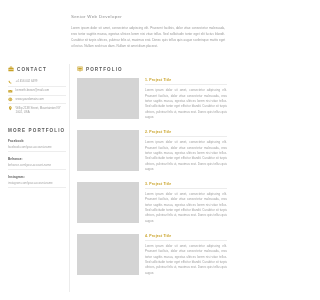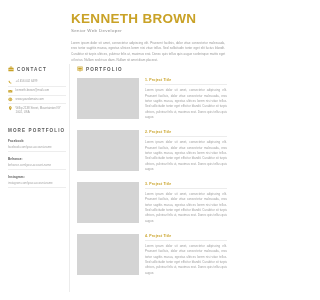--- a/index.html
+++ b/index.html
@@ -173,21 +173,20 @@
     color: #a0a0a0;
     text-align: justify;
   }
 </style>
 </head>
 <body>
 
 <div class="page">
 
   <div class="header">
-    <div class="name">KENNETH BROWN</div>
     <div class="role">Senior Web Developer</div>
     <div class="intro">Lorem ipsum dolor sit amet, consectetur adipiscing elit. Praesent facilisis, dolor vitae consectetur malesuada, eros tortor sagittis massa, egestas ultrices lorem nisi vitae tellus. Sed sollicitudin tortor eget elit luctus blandit. Curabitur sit turpis ultrices, pulvinar felis at, maximus erat. Donec quis tellus quis augue scelerisque mattis eget ut lectus. Nullam sed risus diam. Nullam sit amet diam placerat.</div>
   </div>
 
   <div class="col-divider"></div>
 
   <div class="left-col">
 
     <div class="sec-head">
       <svg class="sec-icon" viewBox="0 0 16 16">

